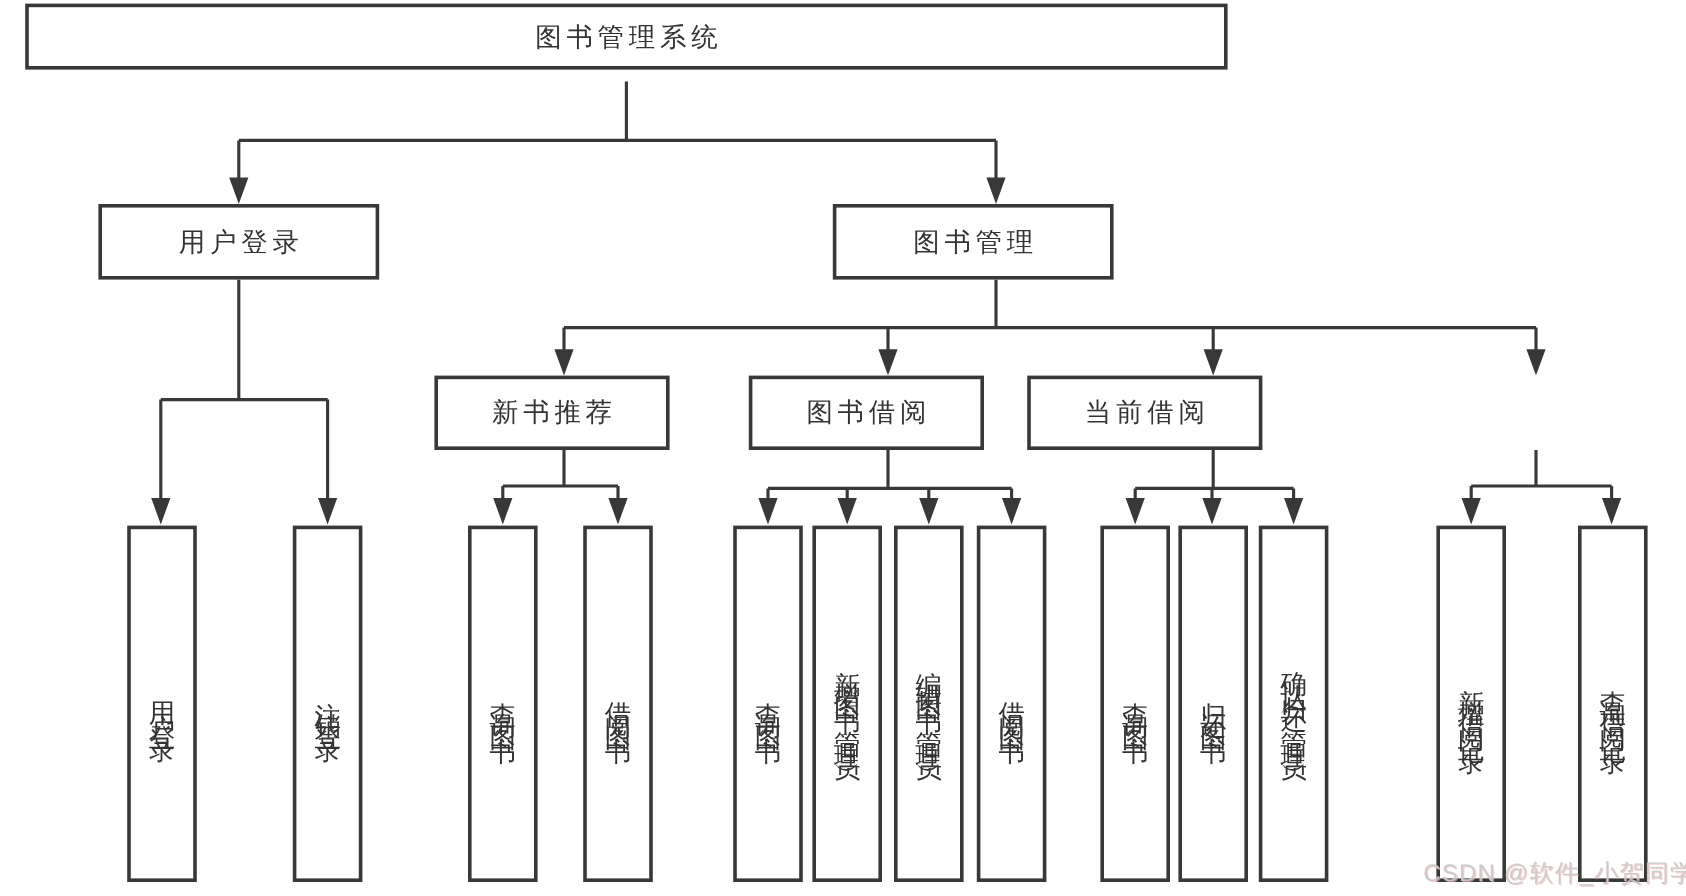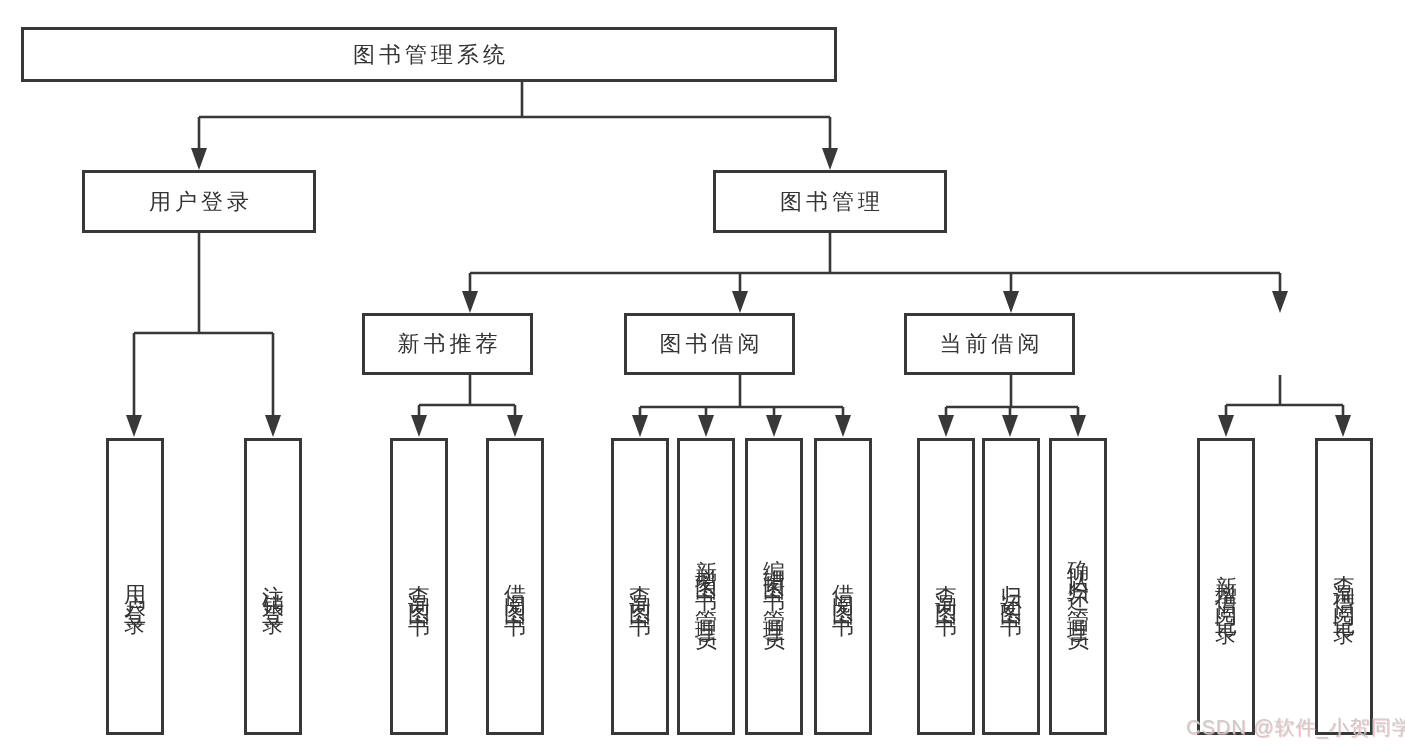--- a/index.html
+++ b/index.html
@@ -30,23 +30,23 @@
     display: flex;
     align-items: center;
     justify-content: center;
     z-index: 2;
     font-size: 22px;
   }
   .node.h {
     letter-spacing: 4px;
     text-indent: 4px;
   }
-  .node.root  { left: 21px;  top: 27px;  width: 816px; height: 55px; }
+  .node.root  { left: 21px;  top: 3px;  width: 1002px; height: 55px; }
   .node.lv2   { top: 170px;  width: 234px; height: 63px; }
-  .node.lv3   { top: 313px;  width: 171px; height: 62px; }
+  .node.lv3   { top: 313px;  width: 196px; height: 62px; }
   .node.leaf {
     top: 438px;
     width: 58px;
     height: 297px;
     writing-mode: vertical-rl;
     text-orientation: mixed;
     letter-spacing: 10px;
     line-height: 1;
   }
   .watermark {
@@ -86,25 +86,25 @@
       M632 415 L648 415 L640 437 Z  M698 415 L714 415 L706 437 Z
       M766 415 L782 415 L774 437 Z  M835 415 L851 415 L843 437 Z
       M938 415 L954 415 L946 437 Z  M1002 415 L1018 415 L1010 437 Z
       M1070 415 L1086 415 L1078 437 Z
       M1218 415 L1234 415 L1226 437 Z M1335 415 L1351 415 L1343 437 Z"></path>
   </svg>
 
   <div class="node root h">图书管理系统</div>
 
   <div class="node lv2 h" style="left:82px">用户登录</div>
-  <div class="node lv2 h" style="left:713px">图书管理</div>
+  <div class="node lv2 h" style="left:694px">图书管理</div>
 
   <div class="node lv3 h" style="left:362px">新书推荐</div>
   <div class="node lv3 h" style="left:624px">图书借阅</div>
-  <div class="node lv3 h" style="left:904px">当前借阅</div>
+  <div class="node lv3 h" style="left:856px">当前借阅</div>
 
   <div class="node leaf" style="left:106px">用户登录</div>
   <div class="node leaf" style="left:244px">注销登录</div>
 
   <div class="node leaf" style="left:390px">查询图书</div>
   <div class="node leaf" style="left:486px">借阅图书</div>
 
   <div class="node leaf" style="left:611px">查询图书</div>
   <div class="node leaf" style="left:677px">新增图书（管理员）</div>
   <div class="node leaf" style="left:745px">编辑图书（管理员）</div>

